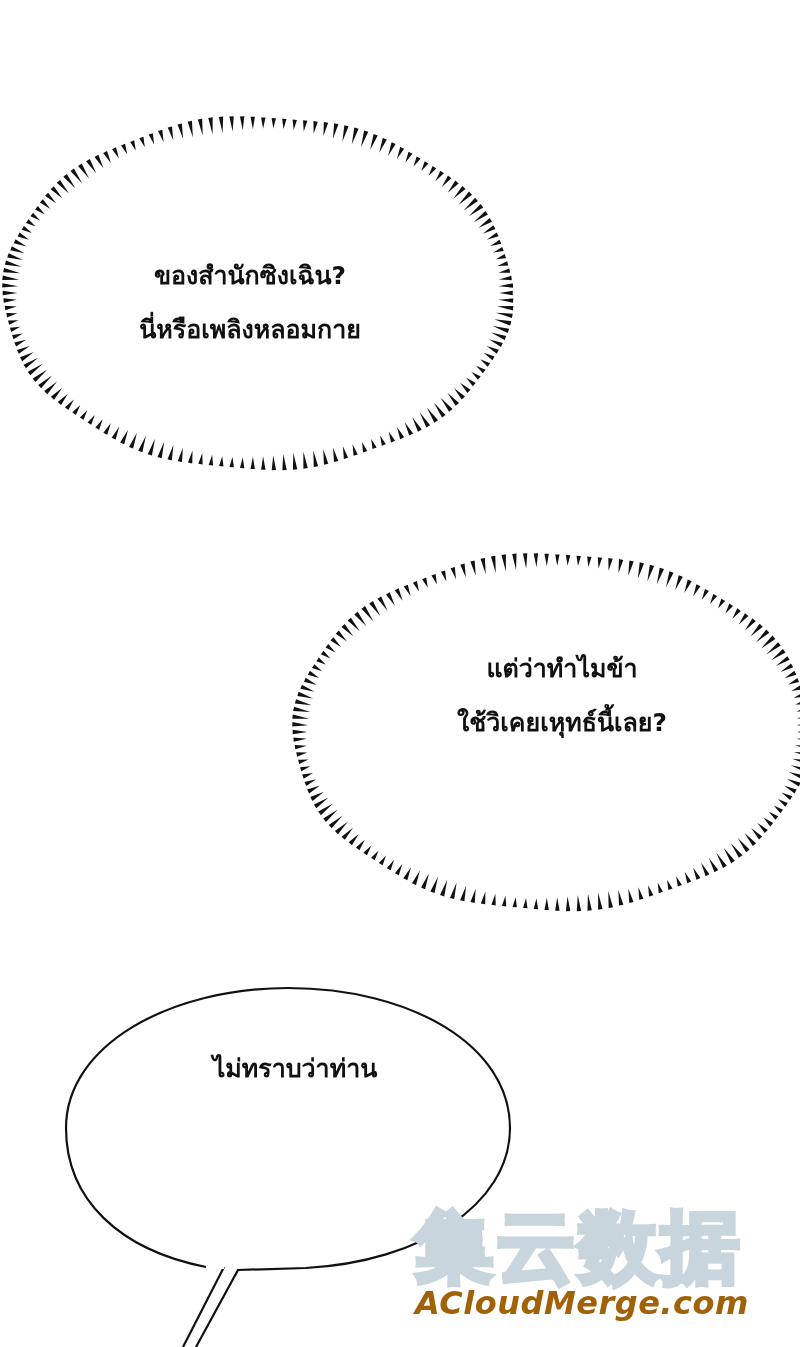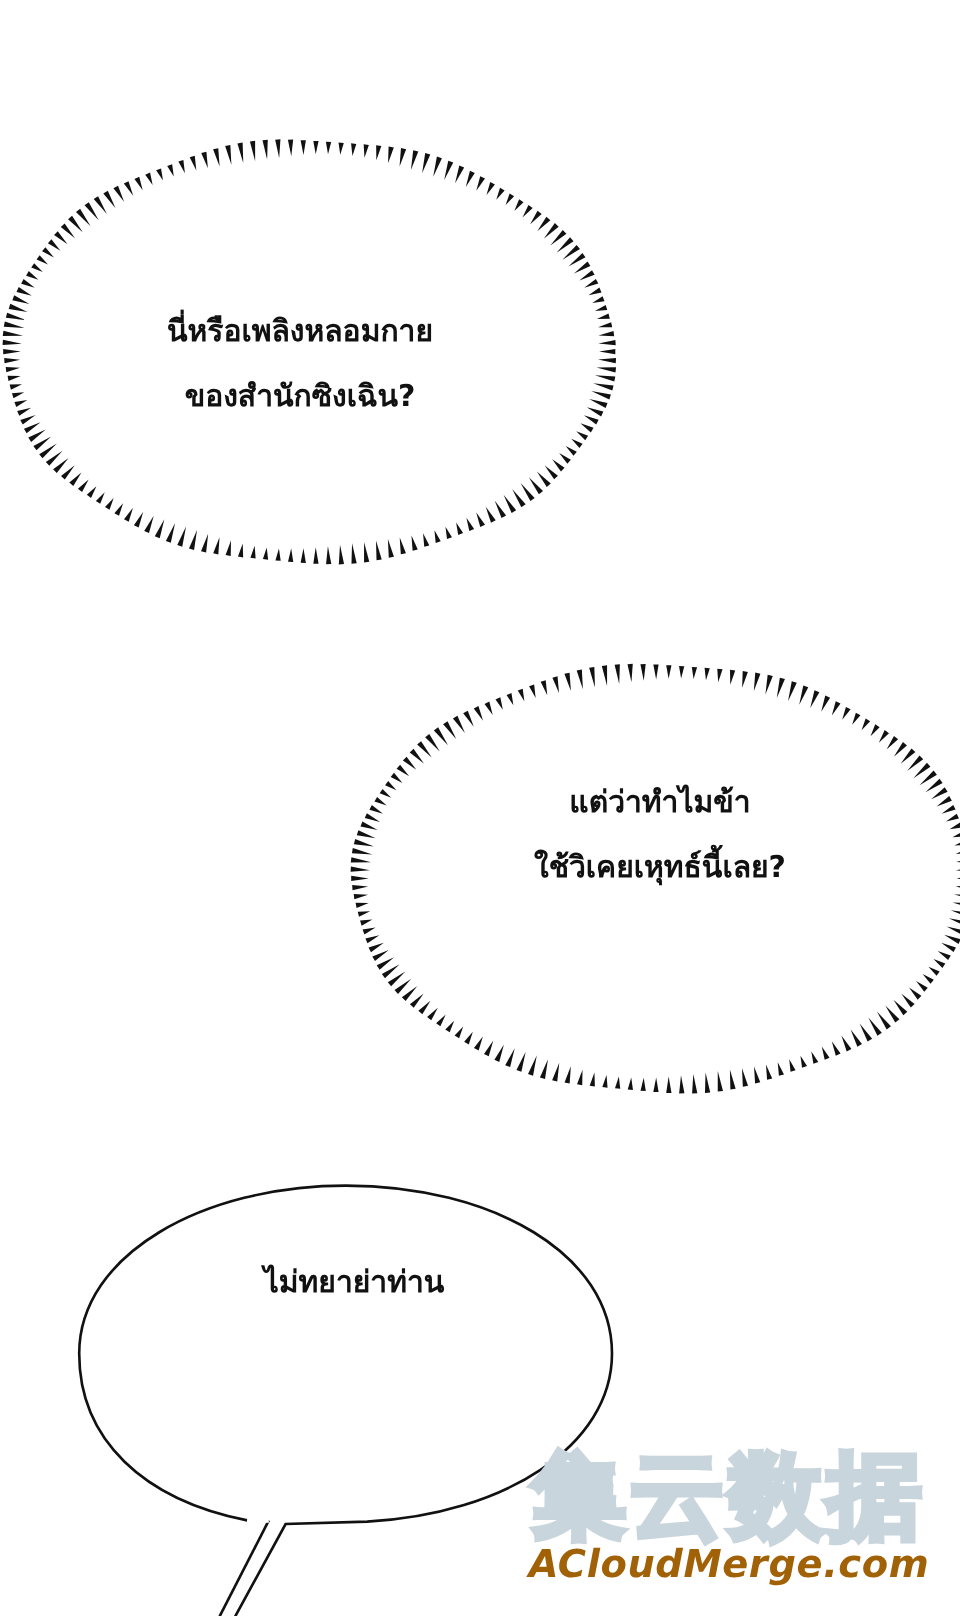--- a/index.html
+++ b/index.html
@@ -28,29 +28,29 @@
       font-weight: bold;
       font-size: 25px;
       line-height: 54px;
       color: #111111;
       white-space: nowrap;
     }
     .bubble-text .line {
       display: block;
     }
     #t1 { left: 70px; top: 249px; width: 360px; }
-    #t2 { left: 410px; top: 642px; width: 280px; }
+    #t2 { left: 422px; top: 642px; width: 280px; }
     #t3 { left: 160px; top: 1042px; width: 270px; }
 
     .watermark {
       position: absolute;
       left: 415px;
       top: 1205px;
       width: 385px;
-      text-align: center;
+      text-align: left;
       pointer-events: none;
     }
     .watermark .wm-cn {
       display: block;
       font-family: "DejaVu Sans", sans-serif;
       font-weight: bold;
       font-size: 78px;
       line-height: 84px;
       color: #ffffff;
       -webkit-text-stroke: 5px #c9d5dc;
@@ -378,29 +378,29 @@
       <path d="M 796.594075020764 725.2385862535274 L 811.0986718074622 726.5520527143203 L 810.8289908906592 722.1603250129353 Z" fill="#111111"></path>
     </g>
   <g>
     <path d="M 206 1267 C 120 1250, 66 1200, 66 1128 C 66 1045, 170 988, 288 988 C 410 988, 510 1045, 510 1128 C 510 1205, 420 1262, 306 1268 L 238 1270 L 196 1347" fill="#ffffff" stroke="#111111" stroke-width="2.2"></path>
     <path d="M 224 1267 L 183 1347" fill="none" stroke="#111111" stroke-width="2.2"></path>
     <line x1="206" y1="1267" x2="224" y2="1267" stroke="#ffffff" stroke-width="4"></line>
   </g>
 </svg>
 
 <div class="bubble-text" id="t1">
+  <span class="line">ของสำนักซิงเฉิน?</span>
   <span class="line">นี่หรือเพลิงหลอมกาย</span>
-  <span class="line">ของสำนักซิงเฉิน?</span>
 </div>
 
 <div class="bubble-text" id="t2">
   <span class="line">แต่ว่าทำไมข้า</span>
   <span class="line">ใช้วิเคยเหุทธ์นี้เลย?</span>
 </div>
 
 <div class="bubble-text" id="t3">
-  <span class="line">ไม่ทยาย่าท่าน</span>
+  <span class="line">ไม่ทราบว่าท่าน</span>
 </div>
 
 <div class="watermark">
   <span class="wm-cn">集云数据</span>
   <span class="wm-en">ACloudMerge.com</span>
 </div>
 
 </body></html>

